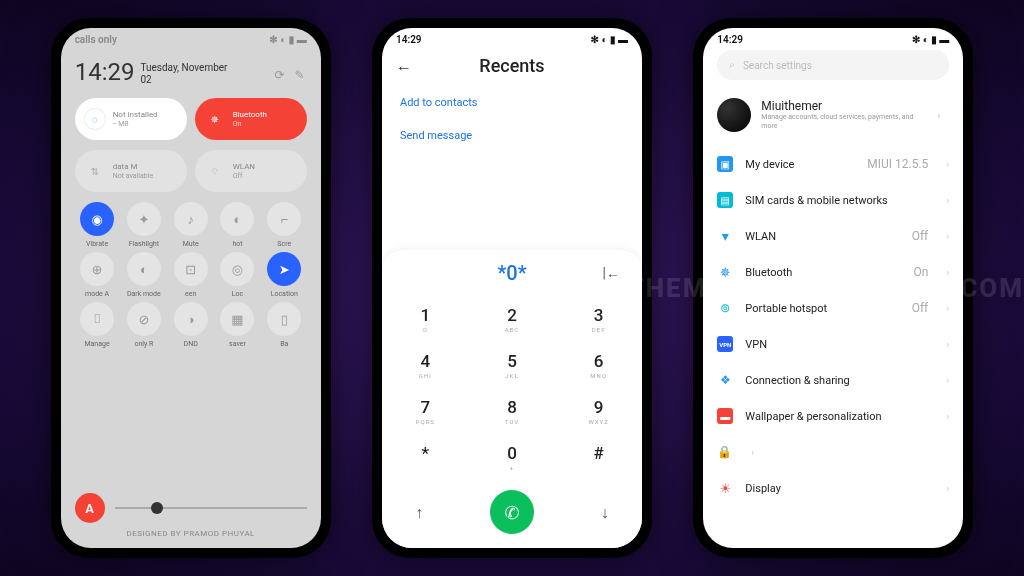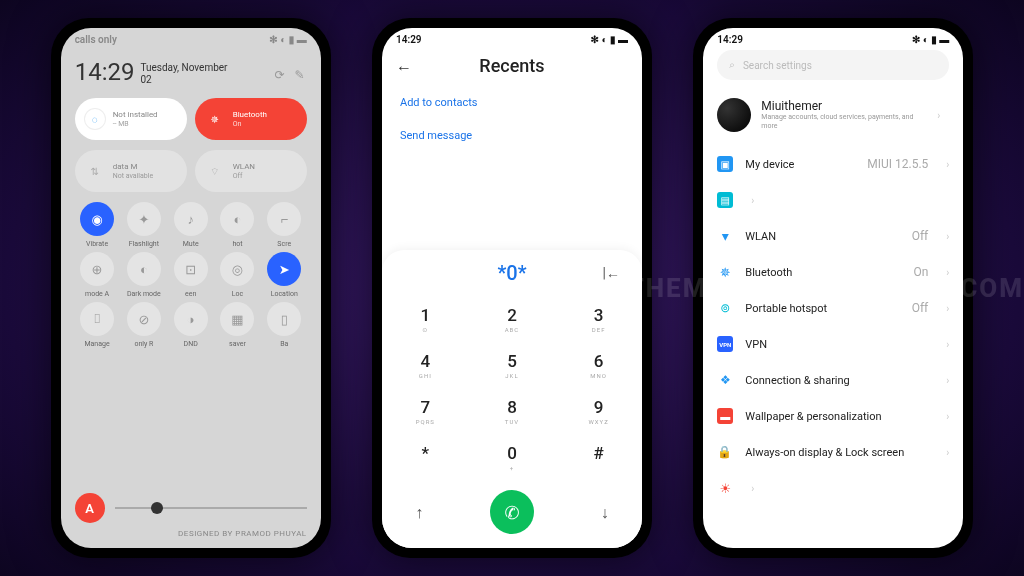--- a/index.html
+++ b/index.html
@@ -35,21 +35,21 @@
   .tgrid{display:grid;grid-template-columns:repeat(5,1fr);gap:4px 2px;margin-top:6px}
   .tg{display:flex;flex-direction:column;align-items:center;gap:4px}
   .tgc{width:34px;height:34px;border-radius:50%;background:rgba(255,255,255,.35);display:flex;align-items:center;justify-content:center;color:#999;font-size:13px}
   .tgc.on{background:#2962ff;color:#fff}
   .tgl{font-size:7px;color:#666;text-align:center;white-space:nowrap;overflow:hidden;max-width:44px}
   .p1 .bottom{position:absolute;bottom:10px;left:0;right:0;padding:0 14px}
   .p1 .brow{display:flex;align-items:center;gap:10px;margin-bottom:6px}
   .avatar{width:30px;height:30px;border-radius:50%;background:#f44336;color:#fff;display:flex;align-items:center;justify-content:center;font-size:13px;font-weight:600}
   .slider{flex:1;height:2px;background:#aaa;position:relative}
   .slider::after{content:"";position:absolute;left:22%;top:50%;transform:translate(-50%,-50%);width:12px;height:12px;border-radius:50%;background:#333}
-  .designer{text-align:right;font-size:8px;color:#888;letter-spacing:.5px}
+  .designer{text-align:center;font-size:8px;color:#888;letter-spacing:.5px}
   
   .p2 .hdr{display:flex;align-items:center;justify-content:center;position:relative;height:30px}
   .p2 .back{position:absolute;left:14px;font-size:16px;color:#333}
   .p2 .title{font-size:18px;font-weight:500;color:#222}
   .menu{padding:6px 18px}
   .menu div{color:#1a73e8;font-size:11px;padding:10px 0}
   .dialarea{position:absolute;bottom:0;left:0;right:0;background:#fff;border-top-left-radius:22px;border-top-right-radius:22px;box-shadow:0 -2px 10px rgba(0,0,0,.05)}
   .display{display:flex;align-items:center;justify-content:center;position:relative;height:46px}
   .number{font-size:20px;color:#1a73e8;font-weight:500}
   .bksp{position:absolute;right:22px;color:#555;font-size:14px}
@@ -306,20 +306,21 @@
       </div>
       <div id="srows">
           <div class="srow">
             <div class="sic blue">▣</div>
             <div class="slbl">My device</div>
             <div class="sval">MIUI 12.5.5</div>
             <span class="schev">›</span>
           </div>
           <div class="srow">
             <div class="sic teal">▤</div>
+            <div class="slbl">SIM cards &amp; mobile networks</div>
             <span class="schev">›</span>
           </div>
           <div class="srow">
             <div class="sic wifi">▾</div>
             <div class="slbl">WLAN</div>
             <div class="sval">Off</div>
             <span class="schev">›</span>
           </div>
           <div class="srow">
             <div class="sic bt">✵</div>
@@ -343,25 +344,25 @@
             <div class="slbl">Connection &amp; sharing</div>
             <span class="schev">›</span>
           </div>
           <div class="srow">
             <div class="sic wp">▬</div>
             <div class="slbl">Wallpaper &amp; personalization</div>
             <span class="schev">›</span>
           </div>
           <div class="srow">
             <div class="sic aod">🔒</div>
-            <div class="slbl">Always-on display &amp; Lock screen</div>
             <span class="schev">›</span>
           </div>
           <div class="srow">
             <div class="sic disp">☀</div>
+            <div class="slbl">Display</div>
             <span class="schev">›</span>
           </div>
           <div class="srow"></div>
         </div>
     </div>
   </div>
 
 </div>
 
 </body></html>

